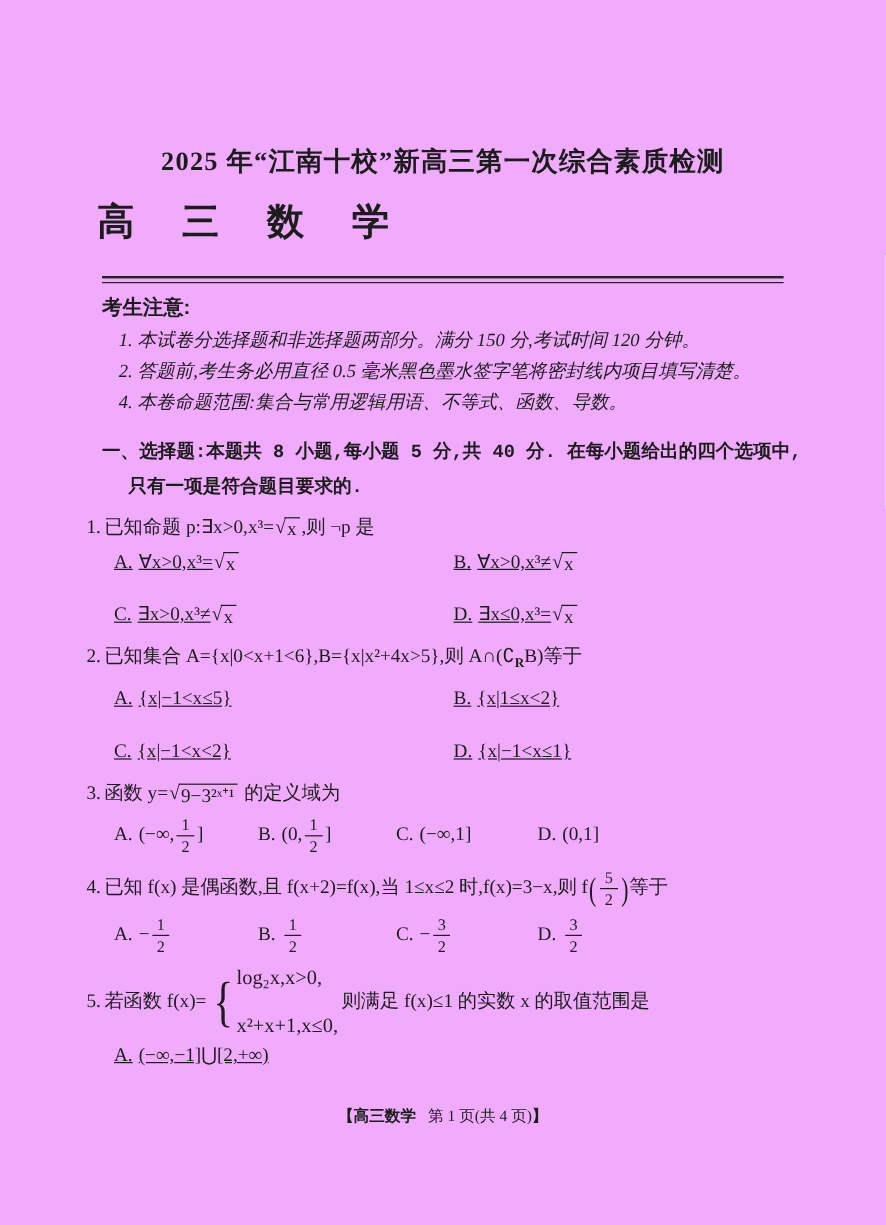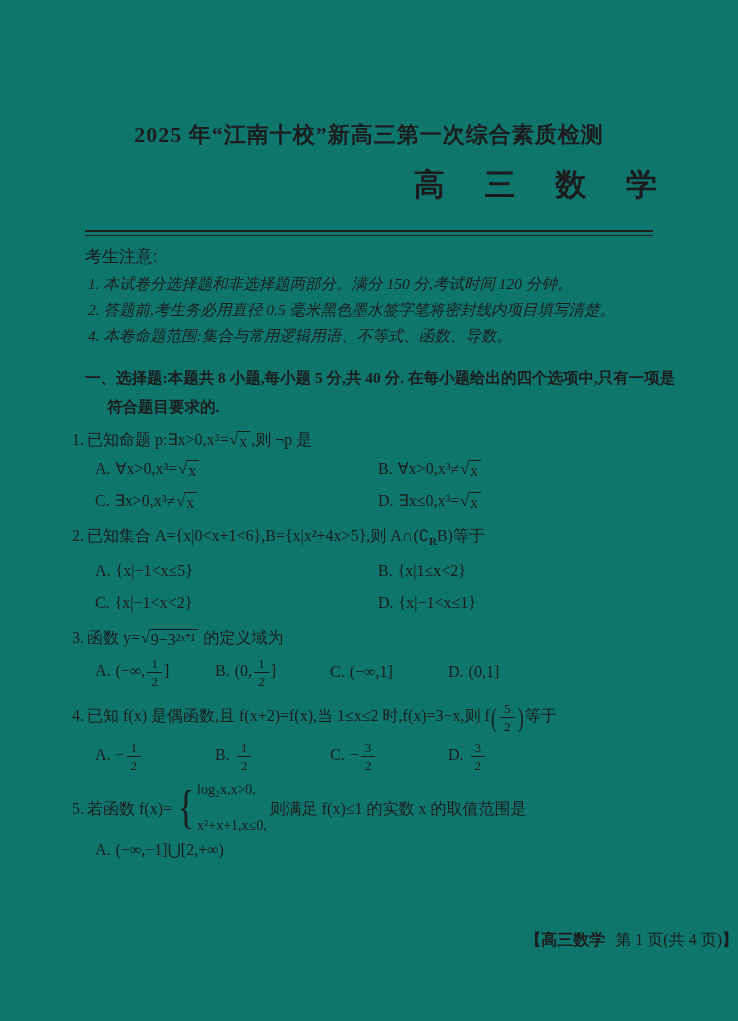--- a/index.html
+++ b/index.html
@@ -1,98 +1,98 @@
 <!DOCTYPE html>
 <html><head>
 <meta charset="utf-8">
 <style>
   html,body{margin:0;padding:0;background:#f2f2f2;}
   .page{
     position:relative;
     width:738px;height:1021px;
     margin:0 auto;
-    background:#0f766e;
+    background:#f0abfc;
     color:#1c1c1c;
     font-family:"Liberation Serif",serif;
     box-sizing:border-box;
     padding:120px 65px 0 65px;
     overflow:hidden;
   }
   
   .exam-title{
     margin:0;text-align:center;
     font-size:22px;font-weight:600;letter-spacing:1px;
   }
   .exam-subject{
-    margin:14px 0 0 0;text-align:right;
+    margin:14px 0 0 0;text-align:left;
     font-size:31px;font-weight:700;
     letter-spacing:16px;text-indent:16px;
   }
   .double-rule{
     margin:24px 20px 0 20px;
     height:3px;
     border-top:2px solid #222;
     border-bottom:1px solid #222;
   }
   
   .notice-heading{
     margin:9px 0 3px 20px;
     font-family:"Liberation Sans",sans-serif;
-    font-weight:400;font-size:17px;
+    font-weight:700;font-size:17px;
   }
   .notice-item{
-    margin-left:23px;width:554px;
+    margin-left:34px;width:554px;
     font-size:15.5px;line-height:26px;
     font-style:italic;
   }
   .notice-em{
     font-style:normal;font-weight:700;
     font-family:"Liberation Sans",sans-serif;
     font-size:16px;
     -webkit-text-emphasis:filled dot #111;
     -webkit-text-emphasis-position:under right;
     text-emphasis:filled dot #111;
     text-emphasis-position:under right;
   }
   
   .section-heading{
     margin:14px 0 4px 20px;width:576px;
-    font-family:Liberation Serif, serif;
+    font-family:Liberation Mono, monospace;
     font-weight:700;font-size:15.5px;line-height:29px;
     padding-left:22px;text-indent:-22px;
     box-sizing:content-box;
   }
   
   .question{margin:0 0 5px 7px;font-size:16px;}
   .stem{line-height:29px;}
   .stem-flex{display:flex;align-items:center;line-height:1.35;min-height:52px;}
   .qnum{margin-right:3px;}
   .opts{padding-left:23px;}
-  .opts2{display:grid;grid-template-columns:283px 1fr;row-gap:2px;}
+  .opts2{display:grid;grid-template-columns:283px 1fr;row-gap:14px;text-decoration:underline;}
   .opts2 .opt{line-height:30px;}
   .opts4{display:grid;grid-template-columns:120px 115px 118px 1fr;align-items:center;min-height:40px;}
   .olabel{margin-right:5px;}
   
   .sqrt{display:inline-flex;align-items:flex-start;margin:0 1px;}
   .sqrt .sign{line-height:1.12;}
   .sqrt .rad{border-top:1.2px solid #1c1c1c;line-height:1.12;padding:1px 3px 0 2px;margin-left:-1px;}
   .frac{
     display:inline-flex;flex-direction:column;align-items:center;
     font-size:13.5px;line-height:1.12;vertical-align:middle;margin:0 2px;
   }
   .frac .fnum{border-bottom:1px solid #1c1c1c;padding:0 4px 1px 4px;}
   .frac .fden{padding-top:1px;}
   .bigp{display:inline-block;transform:scaleY(1.5);font-size:18px;vertical-align:middle;margin:0 1px;}
   .cases{display:inline-flex;align-items:center;vertical-align:middle;margin:0 3px;}
   .cases .brace{font-size:46px;font-weight:300;line-height:1;transform:scaleX(0.75);}
-  .cases .crows{display:flex;flex-direction:column;row-gap:20px;font-size:14px;line-height:1.2;}
+  .cases .crows{display:flex;flex-direction:column;row-gap:20px;font-size:17px;line-height:1.2;}
   
   .footer{
-    position:absolute;left:0;right:0;bottom:70px;
-    text-align:right;font-size:16px;
+    position:absolute;left:0;right:0;bottom:82px;
+    text-align:center;font-size:13px;
   }
   .fbold{font-family:"Liberation Sans",sans-serif;font-weight:700;}
   .fpage{margin-left:10px;}
 </style>
 </head>
 <body>
 
 <div class="page">
 
   <h1 class="exam-title">2025 年“江南十校”新高三第一次综合素质检测</h1>

